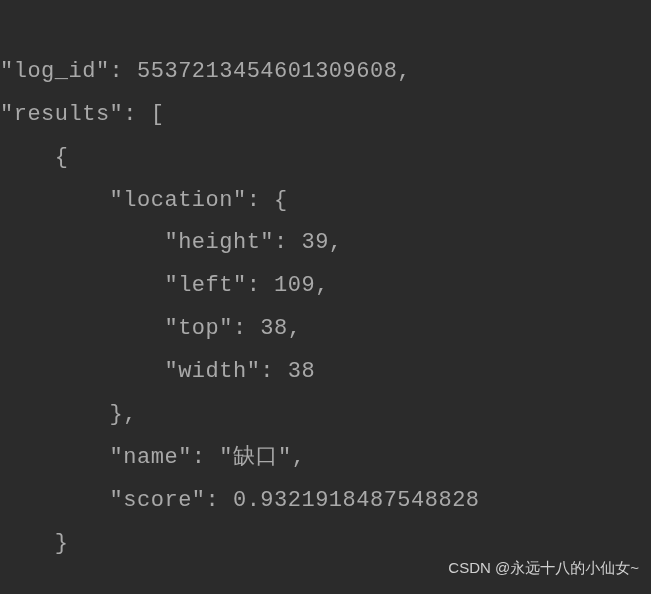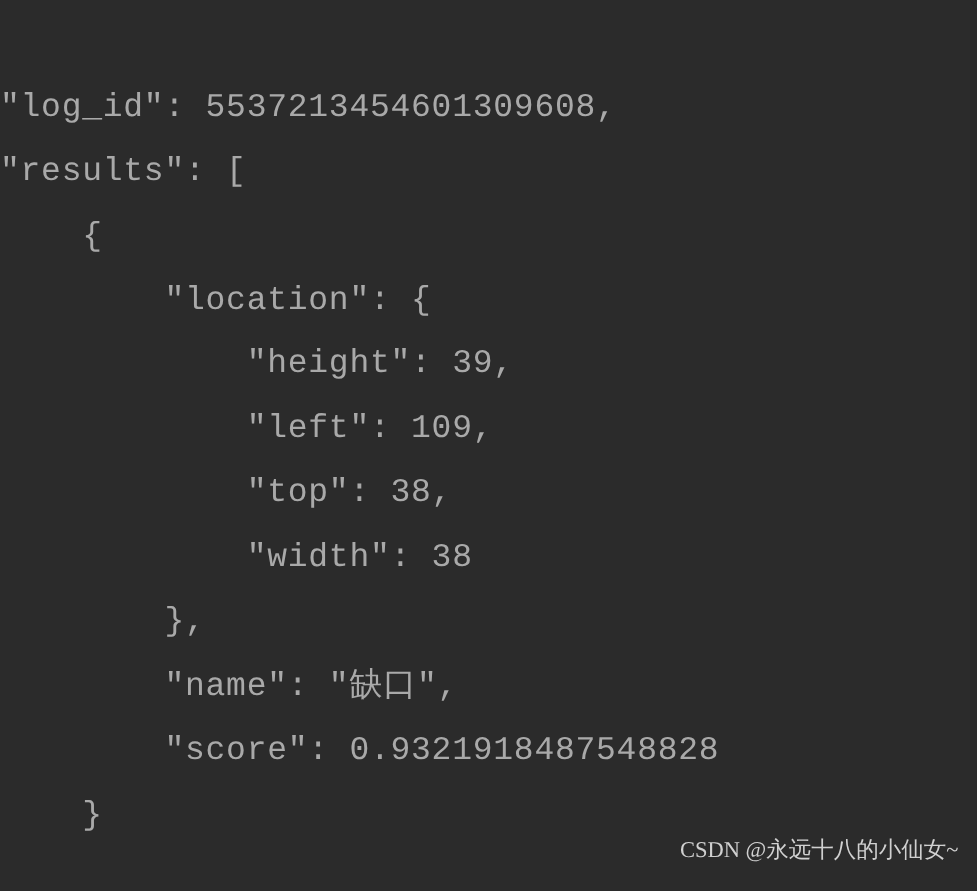--- a/index.html
+++ b/index.html
@@ -22,21 +22,21 @@
     .code-block {
       white-space: pre;
       letter-spacing: 0.5px;
     }
     .watermark {
       position: absolute;
       bottom: 12px;
       right: 12px;
       font-size: 15px;
       color: #d0d0d0;
-      font-family: Liberation Serif, serif;
+      font-family: Liberation Sans, sans-serif;
       letter-spacing: 0;
     }
   </style>
 </head>
 <body>
 
 <div class="code-block">
 <span>"log_id": 5537213454601309608,</span>
 <span>"results": [</span>
 <span>    {</span>

